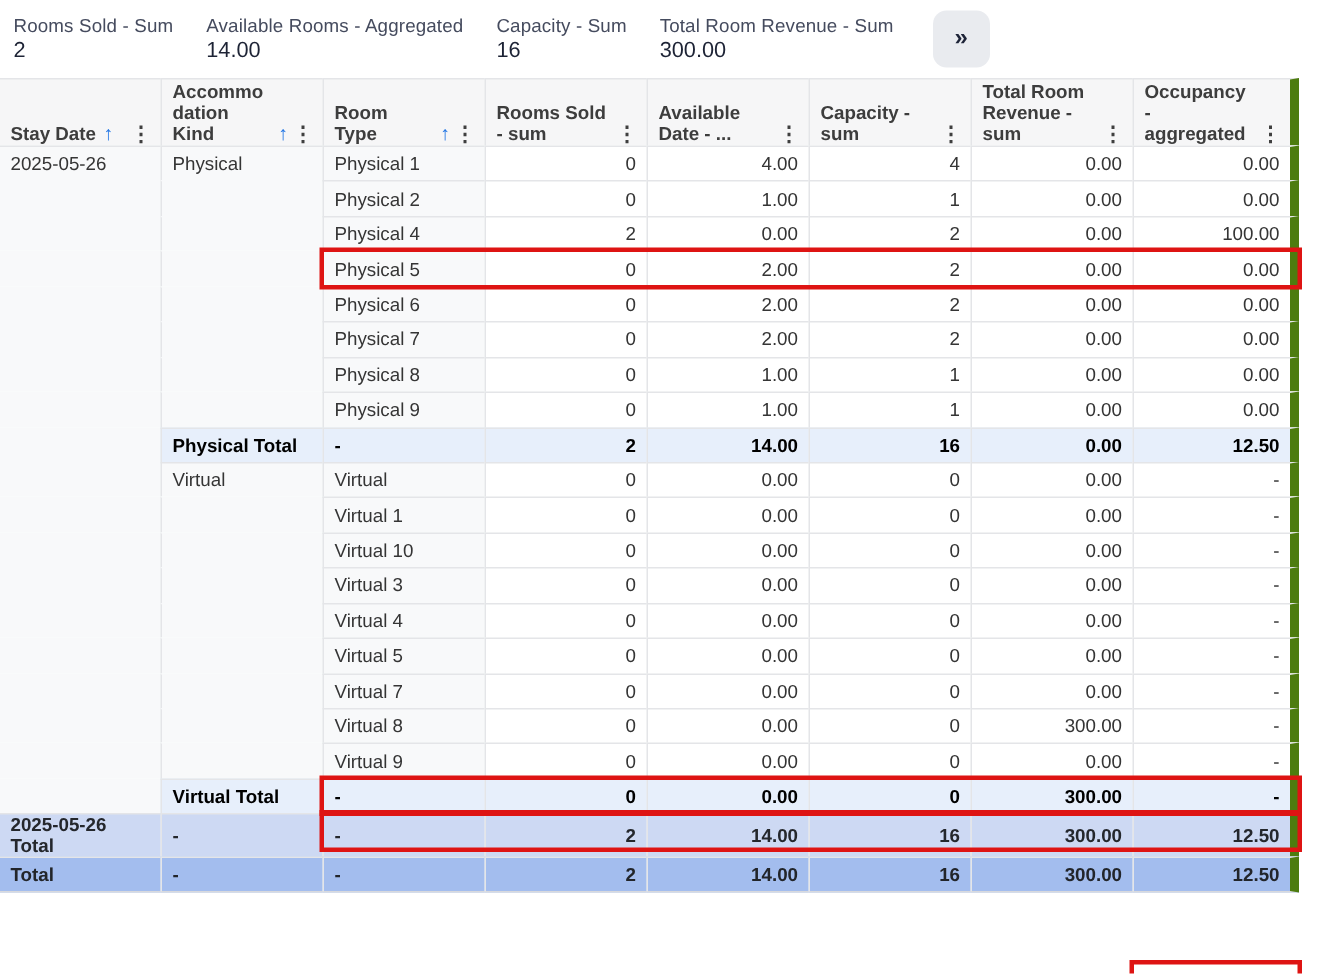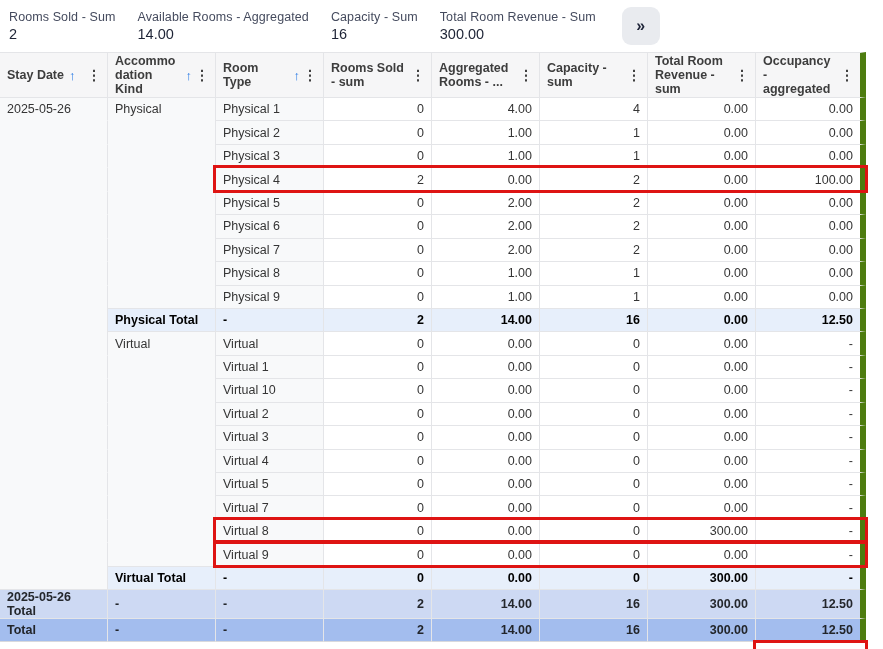--- a/index.html
+++ b/index.html
@@ -39,21 +39,21 @@
     padding:0 7px;vertical-align:middle;overflow:hidden;
   }
   th:first-child,td:first-child{border-left:none;margin-top:24px;}
   th:last-child,td:last-child{border-right:6px solid #4d7c0f;}
   tbody tr:last-child td{border-bottom:1px solid #d8d9dd;}
   th{
     height:32px;background:var(--header-bg);
     font-size:12.5px;font-weight:700;color:#3d3d3d;text-align:left;
     padding:1px 3px 1px 7px;cursor:pointer;
   }
-  .hwrap{display:flex;align-items:center;height:100%;}
+  .hwrap{display:flex;align-items:flex-end;height:100%;}
   .hlabel{line-height:14px;word-break:break-word;flex:0 1 auto;}
   .sort-arrow{color:var(--arrow);margin-left:5px;font-size:13px;flex:0 0 auto;}
   .kebab{
     margin-left:auto;flex:0 0 auto;color:#3f3f3f;font-size:14px;font-weight:700;
     padding:0 3px;cursor:pointer;line-height:14px;
   }
   td{height:23.45px;font-size:12.5px;background:#fff;color:#353535;}
   td.num{text-align:right;}
   td.lab{background:var(--label-bg);}
   td.cont{border-top-color:transparent;}
@@ -124,21 +124,21 @@
             </div>
           </th>
           <th>
             <div class="hwrap">
               <span class="hlabel">Rooms Sold - sum</span>
               <span class="kebab">⋮</span>
             </div>
           </th>
           <th>
             <div class="hwrap">
-              <span class="hlabel">Aggregated Rooms - ...</span>
+              <span class="hlabel">Available Date - ...</span>
               <span class="kebab">⋮</span>
             </div>
           </th>
           <th>
             <div class="hwrap">
               <span class="hlabel">Capacity - sum</span>
               <span class="kebab">⋮</span>
             </div>
           </th>
           <th>
@@ -172,87 +172,77 @@
           <td class="lab">Physical 2</td>
           <td class="num">0</td>
           <td class="num">1.00</td>
           <td class="num">1</td>
           <td class="num">0.00</td>
           <td class="num">0.00</td>
         </tr>
         <tr class="data">
           <td class="lab cont"></td>
           <td class="lab cont"></td>
-          <td class="lab">Physical 3</td>
+          <td class="lab">Physical 4</td>
+          <td class="num">2</td>
+          <td class="num">0.00</td>
+          <td class="num">2</td>
+          <td class="num">0.00</td>
+          <td class="num">100.00</td>
+        </tr>
+        <tr class="data">
+          <td class="lab cont"></td>
+          <td class="lab cont"></td>
+          <td class="lab">Physical 5</td>
+          <td class="num">0</td>
+          <td class="num">2.00</td>
+          <td class="num">2</td>
+          <td class="num">0.00</td>
+          <td class="num">0.00</td>
+        </tr>
+        <tr class="data">
+          <td class="lab cont"></td>
+          <td class="lab cont"></td>
+          <td class="lab">Physical 6</td>
+          <td class="num">0</td>
+          <td class="num">2.00</td>
+          <td class="num">2</td>
+          <td class="num">0.00</td>
+          <td class="num">0.00</td>
+        </tr>
+        <tr class="data">
+          <td class="lab cont"></td>
+          <td class="lab cont"></td>
+          <td class="lab">Physical 7</td>
+          <td class="num">0</td>
+          <td class="num">2.00</td>
+          <td class="num">2</td>
+          <td class="num">0.00</td>
+          <td class="num">0.00</td>
+        </tr>
+        <tr class="data">
+          <td class="lab cont"></td>
+          <td class="lab cont"></td>
+          <td class="lab">Physical 8</td>
           <td class="num">0</td>
           <td class="num">1.00</td>
           <td class="num">1</td>
           <td class="num">0.00</td>
           <td class="num">0.00</td>
         </tr>
         <tr class="data">
           <td class="lab cont"></td>
           <td class="lab cont"></td>
-          <td class="lab">Physical 4</td>
-          <td class="num">2</td>
-          <td class="num">0.00</td>
-          <td class="num">2</td>
-          <td class="num">0.00</td>
-          <td class="num">100.00</td>
-        </tr>
-        <tr class="data">
-          <td class="lab cont"></td>
-          <td class="lab cont"></td>
-          <td class="lab">Physical 5</td>
-          <td class="num">0</td>
-          <td class="num">2.00</td>
-          <td class="num">2</td>
-          <td class="num">0.00</td>
-          <td class="num">0.00</td>
-        </tr>
-        <tr class="data">
-          <td class="lab cont"></td>
-          <td class="lab cont"></td>
-          <td class="lab">Physical 6</td>
-          <td class="num">0</td>
-          <td class="num">2.00</td>
-          <td class="num">2</td>
-          <td class="num">0.00</td>
-          <td class="num">0.00</td>
-        </tr>
-        <tr class="data">
-          <td class="lab cont"></td>
-          <td class="lab cont"></td>
-          <td class="lab">Physical 7</td>
-          <td class="num">0</td>
-          <td class="num">2.00</td>
-          <td class="num">2</td>
-          <td class="num">0.00</td>
-          <td class="num">0.00</td>
-        </tr>
-        <tr class="data">
-          <td class="lab cont"></td>
-          <td class="lab cont"></td>
-          <td class="lab">Physical 8</td>
+          <td class="lab">Physical 9</td>
           <td class="num">0</td>
           <td class="num">1.00</td>
           <td class="num">1</td>
           <td class="num">0.00</td>
           <td class="num">0.00</td>
         </tr>
-        <tr class="data">
-          <td class="lab cont"></td>
-          <td class="lab cont"></td>
-          <td class="lab">Physical 9</td>
-          <td class="num">0</td>
-          <td class="num">1.00</td>
-          <td class="num">1</td>
-          <td class="num">0.00</td>
-          <td class="num">0.00</td>
-        </tr>
         <tr class="sub">
           <td class="lab cont"></td>
           <td class="lab">Physical Total</td>
           <td class="lab">-</td>
           <td class="num">2</td>
           <td class="num">14.00</td>
           <td class="num">16</td>
           <td class="num">0.00</td>
           <td class="num">12.50</td>
         </tr>
@@ -273,30 +263,20 @@
           <td class="num">0</td>
           <td class="num">0.00</td>
           <td class="num">0</td>
           <td class="num">0.00</td>
           <td class="num">-</td>
         </tr>
         <tr class="data">
           <td class="lab cont"></td>
           <td class="lab cont"></td>
           <td class="lab">Virtual 10</td>
-          <td class="num">0</td>
-          <td class="num">0.00</td>
-          <td class="num">0</td>
-          <td class="num">0.00</td>
-          <td class="num">-</td>
-        </tr>
-        <tr class="data">
-          <td class="lab cont"></td>
-          <td class="lab cont"></td>
-          <td class="lab">Virtual 2</td>
           <td class="num">0</td>
           <td class="num">0.00</td>
           <td class="num">0</td>
           <td class="num">0.00</td>
           <td class="num">-</td>
         </tr>
         <tr class="data">
           <td class="lab cont"></td>
           <td class="lab cont"></td>
           <td class="lab">Virtual 3</td>

